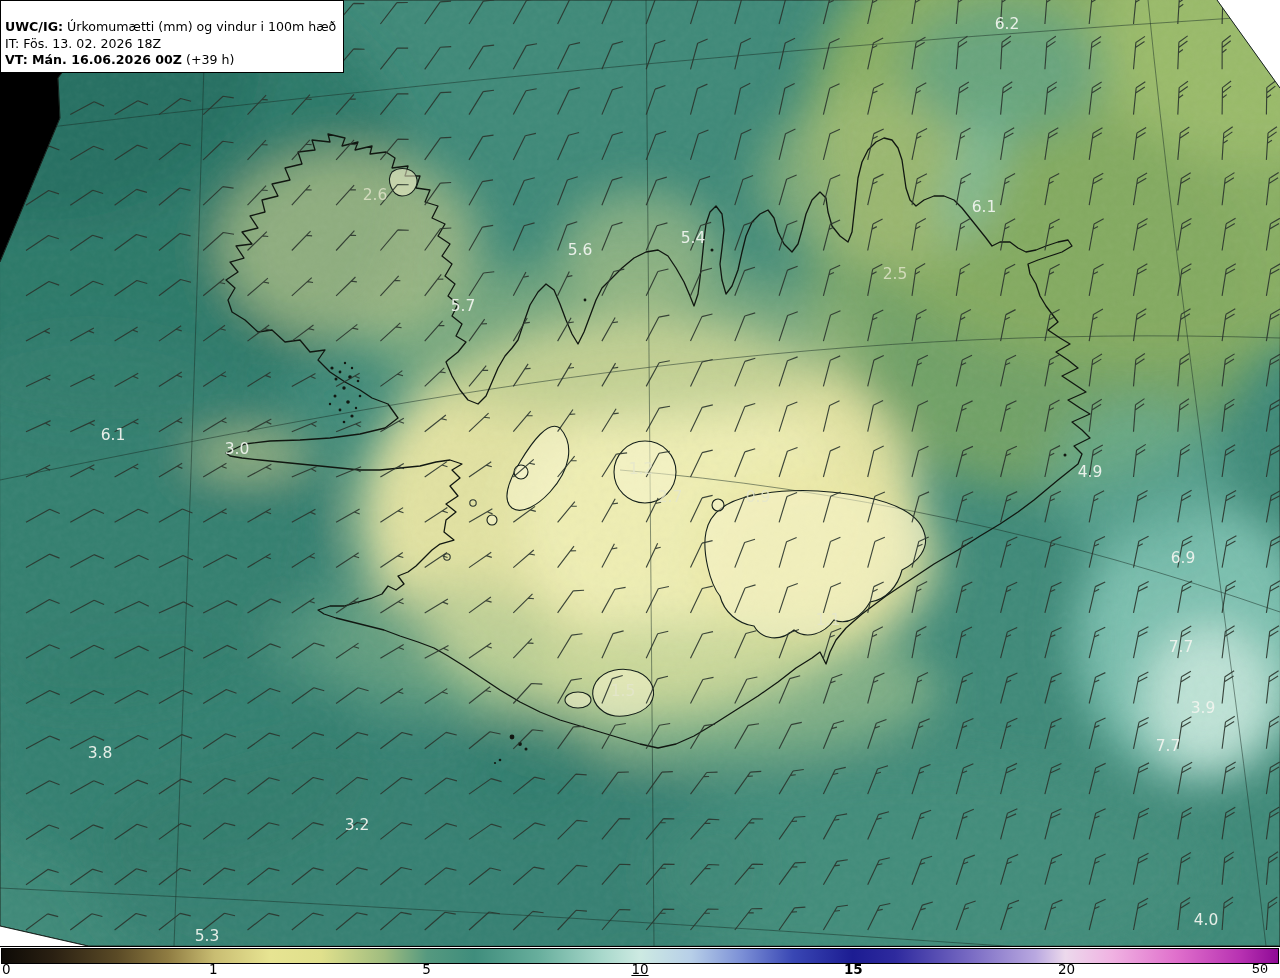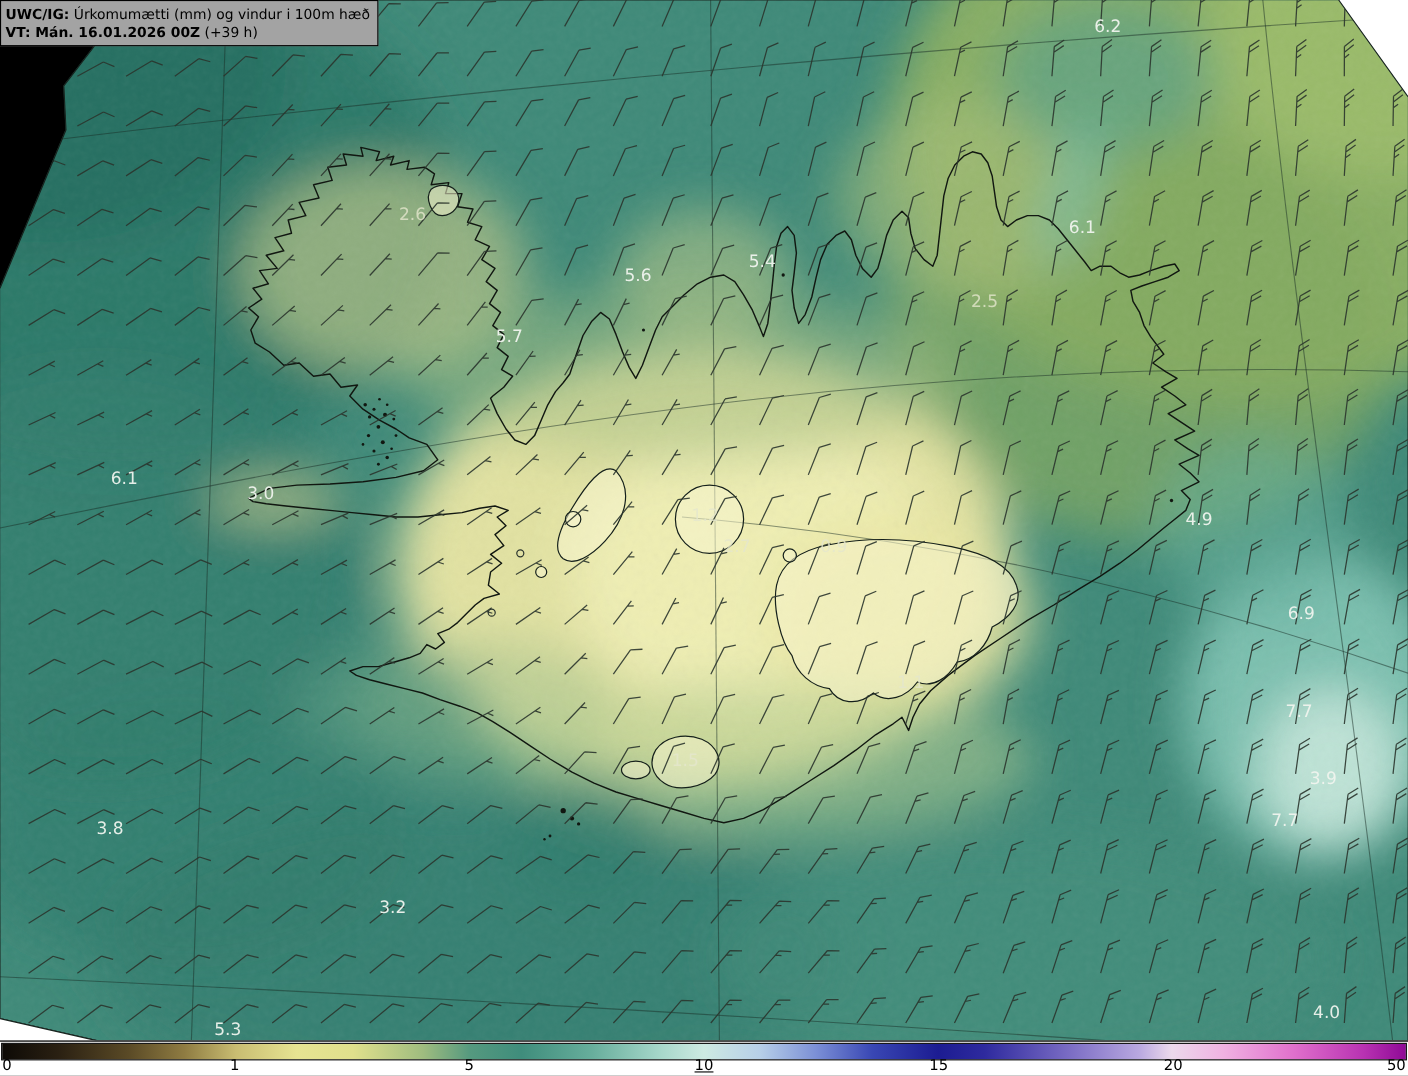--- a/index.html
+++ b/index.html
@@ -3,22 +3,22 @@
 <meta charset="utf-8">
 <style>
   html,body{margin:0;padding:0;}
   body{
     width:1280px;height:978px;position:relative;overflow:hidden;
     background:#000;font-family:"DejaVu Sans","Liberation Sans",sans-serif;
   }
   #stage{position:absolute;inset:0;}
   svg{position:absolute;left:0;top:0;}
   #titlebox{
-    position:absolute;left:0;top:0;background:#a3a3a3;color:#000;
-    border:1px solid #000;padding:4px 7px 3px 4px;
+    position:absolute;left:0;top:0;background:#ffffff;color:#000;
+    border:1px solid #000;padding:18px 7px 3px 4px;
     font-size:12.6px;line-height:1.33;white-space:nowrap;z-index:5;
   }
   #titlebox .b{font-weight:bold;}
   #colorbar-strip{
     position:absolute;left:0;top:946px;width:1280px;height:32px;
     background:#fff;border-top:1px solid #000;box-sizing:border-box;z-index:5;
   }
   #cbar{
     position:absolute;left:1px;top:1px;width:1276px;height:14px;
     border:1px solid #000;
@@ -815,32 +815,33 @@
   <polygon points="1217,0 1280,0 1280,88" fill="#ffffff"></polygon>
   <polygon points="0,926 88,946 0,946" fill="#ffffff"></polygon>
   <path d="M1217,0 L1280,88 M0,926 L88,946 M118,0 L58,78 60,118 0,262" fill="none" stroke="#18241f" stroke-width="1"></path>
 </svg>
 
 <div id="titlebox">
   <div>
     <span class="b">UWC/IG:</span>
     <span>Úrkomumætti (mm) og vindur i 100m hæð</span>
   </div>
+  <div>IT: Fös. 13. 02. 2026 18Z</div>
   <div>
-    <span class="b">VT: Mán. 16.01.2026 00Z</span>
+    <span class="b">VT: Mán. 16.06.2026 00Z</span>
     <span>(+39 h)</span>
   </div>
 </div>
 
 <div id="colorbar-strip">
   <div id="cbar" style="background: linear-gradient(to right, rgb(13, 10, 6) 0%, rgb(42, 32, 18) 4%, rgb(90, 74, 38) 9%, rgb(143, 124, 66) 13%, rgb(201, 189, 114) 16.67%, rgb(231, 228, 146) 21%, rgb(224, 224, 140) 25%, rgb(159, 188, 127) 30%, rgb(85, 153, 127) 33.33%, rgb(63, 141, 124) 37%, rgb(103, 174, 156) 42%, rgb(168, 216, 203) 47%, rgb(205, 234, 226) 50%, rgb(183, 207, 232) 54%, rgb(123, 143, 214) 58%, rgb(57, 71, 180) 62%, rgb(28, 28, 146) 66.67%, rgb(46, 42, 158) 70%, rgb(122, 108, 196) 76%, rgb(185, 168, 224) 81%, rgb(236, 217, 236) 83.33%, rgb(240, 178, 226) 87%, rgb(224, 112, 204) 92%, rgb(184, 50, 178) 97%, rgb(143, 10, 150) 100%);"></div>
   <div id="cbticks">
         <span class="cbtick" style="left: 2px;">0</span>
         <span class="cbtick" style="left: 16.67%; transform: translateX(-50%);">1</span>
         <span class="cbtick" style="left: 33.33%; transform: translateX(-50%);">5</span>
         <span class="cbtick" style="left: 50%; transform: translateX(-50%); text-decoration: underline;">10</span>
-        <span class="cbtick" style="left: 66.67%; transform: translateX(-50%);">15</span>
+        <span class="cbtick" style="left: 66.67%; transform: translateX(-50%); font-weight: bold;">15</span>
         <span class="cbtick" style="left: 83.33%; transform: translateX(-50%);">20</span>
-        <span class="cbtick" style="right: 2px;">50</span>
+        <span class="cbtick" style="right: 12px; font-family: Liberation Mono, monospace;">50</span>
       </div>
 </div>
 
 </div>
 
 </body></html>

